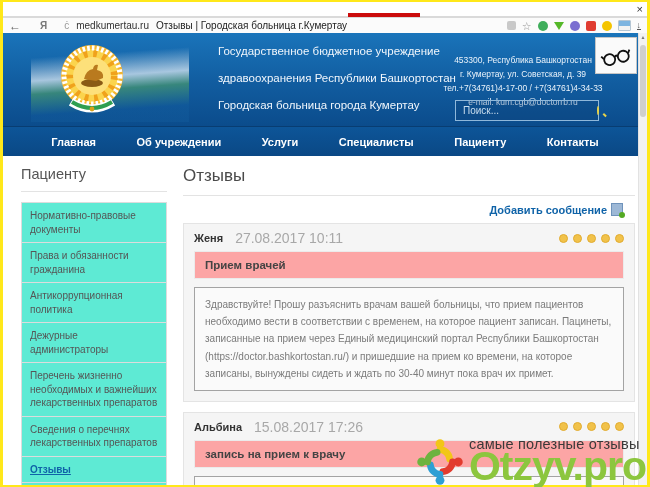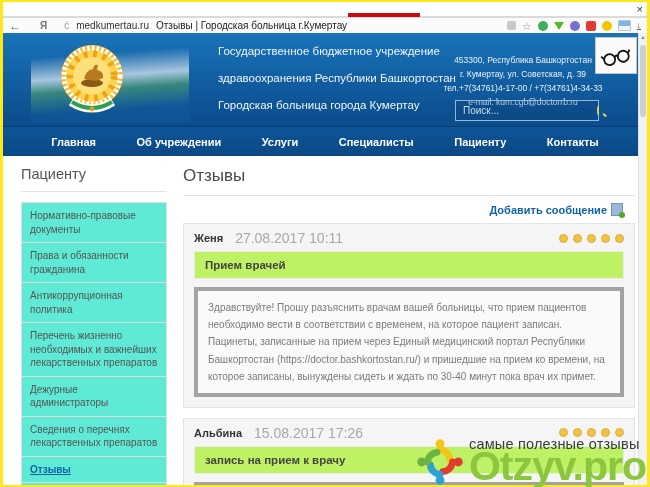--- a/index.html
+++ b/index.html
@@ -67,22 +67,22 @@
   .add-link{color:#0f63a8;font-weight:bold;text-decoration:none;cursor:pointer;}
   .add-icon{display:inline-block;width:10px;height:11px;background:#9db8d6;border:1px solid #6f93bb;vertical-align:-2px;margin-left:4px;position:relative;}
   .add-icon::after{content:"";position:absolute;right:-3px;bottom:-3px;width:6px;height:6px;border-radius:50%;background:#54a923;}
 
   .review{background:#f5f5f5;border:1px solid #e4e4e4;margin-bottom:10px;padding-bottom:10px;}
   .review-head{display:flex;align-items:center;padding:6px 10px 5px;}
   .author{font-weight:bold;font-size:11px;color:#333;}
   .date{font-size:14px;color:#a8a8a8;margin-left:12px;}
   .dots{margin-left:auto;display:flex;gap:5px;}
   .dot{width:9px;height:9px;border-radius:50%;background:#f1c24a;border:1px solid #e2ac2f;box-sizing:border-box;}
-  .review-title{margin:0 10px;background:#bef264;border:1px solid #ebebeb;padding:7px 10px;font-weight:bold;font-size:11.5px;color:#444;}
-  .review-body{margin:8px 10px 0;background:#fafafa;border:4px solid #a3a3a3;padding:8px 10px;font-size:10px;color:#7b7b7b;line-height:1.72;}
+  .review-title{margin:0 10px;background:#fca5a5;border:1px solid #ebebeb;padding:7px 10px;font-weight:bold;font-size:11.5px;color:#444;}
+  .review-body{margin:8px 10px 0;background:#fafafa;border:1px solid #a3a3a3;padding:8px 10px;font-size:10px;color:#7b7b7b;line-height:1.72;}
 
   
   .scrollbar{position:absolute;right:0;top:31px;bottom:0;width:8px;background:#f2f2f2;border-left:1px solid #e2e2e2;}
   .sb-up{height:9px;font-size:5px;color:#777;text-align:center;line-height:9px;cursor:pointer;}
   .sb-thumb{position:absolute;left:1px;top:12px;width:6px;height:72px;background:#cfcfcf;border-radius:3px;cursor:pointer;}
 
   
   .watermark{position:absolute;right:4px;bottom:0px;display:flex;align-items:flex-end;gap:2px;pointer-events:none;}
   .wm-text{text-align:left;}
   .wm-tagline{font-size:14.5px;color:#3a3a3a;margin-bottom:-6px;letter-spacing:.2px;}
@@ -169,22 +169,22 @@
 
     <div class="content">
 
       <aside class="sidebar">
         <h2 class="sidebar-title">Пациенту</h2>
         <hr class="sidebar-rule">
         <ul class="side-list">
           <li class="side-item">Нормативно-правовые документы</li>
           <li class="side-item">Права и обязанности гражданина</li>
           <li class="side-item">Антикоррупционная политика</li>
+          <li class="side-item">Дежурные администраторы</li>
           <li class="side-item">Перечень жизненно необходимых и важнейших лекарственных препаратов</li>
-          <li class="side-item">Дежурные администраторы</li>
           <li class="side-item">Сведения о перечнях лекарственных препаратов</li>
           <li class="side-item active">Отзывы</li>
           <li class="side-item">Страховые организации</li>
 
         </ul>
       </aside>
 
       <main class="main">
         <h1 class="main-title">Отзывы</h1>
         <hr class="main-rule">

